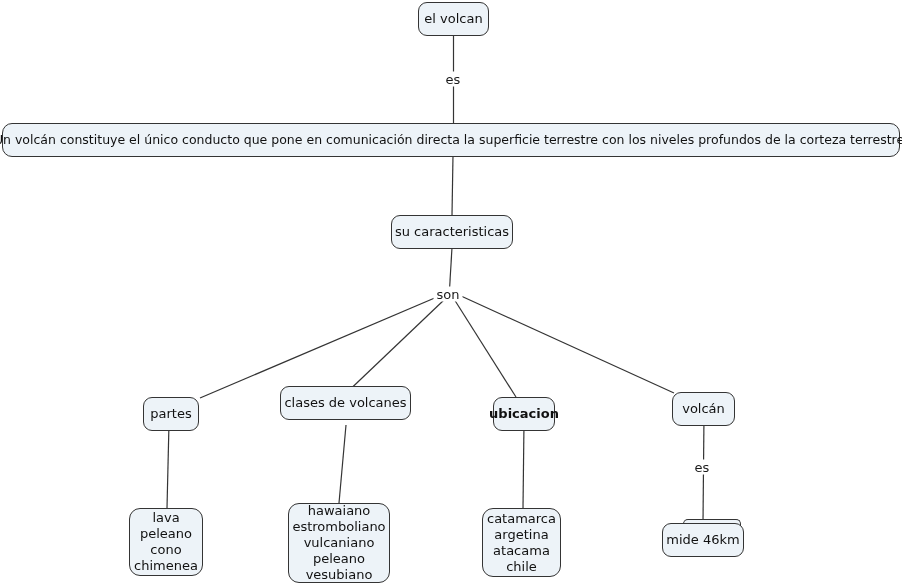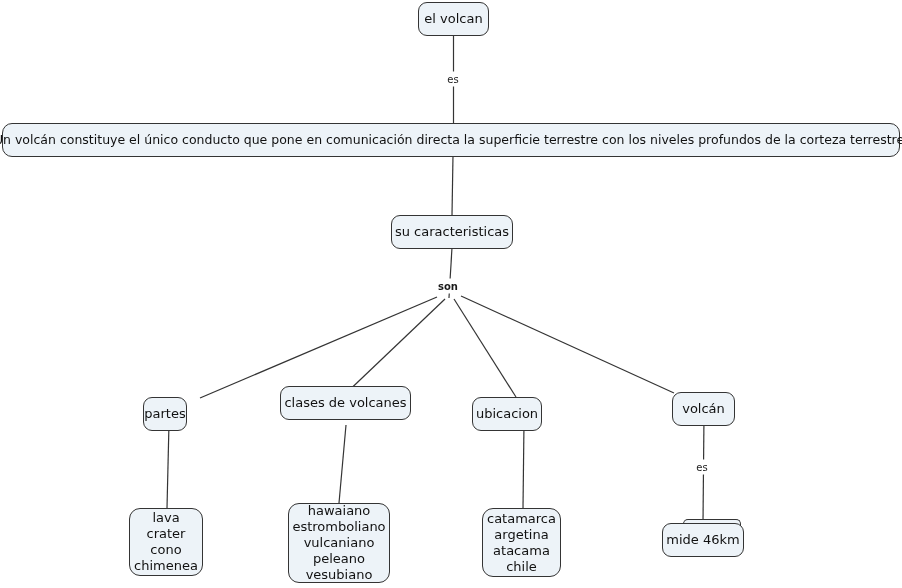--- a/index.html
+++ b/index.html
@@ -43,21 +43,21 @@
   }
   .node.wide {
     font-size: 12.5px;
     border-radius: 10px;
   }
   .link-label {
     position: absolute;
     transform: translate(-50%, -50%);
     background: #ffffff;
     color: #1a1a1a;
-    font-size: 10px;
+    font-size: 13px;
     line-height: 15px;
     padding: 0 3px;
     z-index: 3;
     white-space: nowrap;
   }
   .cap {
     position: absolute;
     left: 683px;
     top: 519px;
     width: 58px;
@@ -92,45 +92,45 @@
   </svg>
 
   <div class="cap"></div>
 
   <div class="node" style="left:418px; top:2px; width:71px; height:25px;">el volcan</div>
 
   <div class="node wide" style="left:2px; top:123px; width:898px; height:32px;">Un volcán constituye el único conducto que pone en comunicación directa la superficie terrestre con los niveles profundos de la corteza terrestre.</div>
 
   <div class="node" style="left:391px; top:215px; width:122px; height:26px;">su caracteristicas</div>
 
-  <div class="node" style="left:143px; top:397px; width:44px; height:26px;">partes</div>
+  <div class="node" style="left:143px; top:397px; width:56px; height:26px;">partes</div>
 
   <div class="node" style="left:280px; top:386px; width:131px; height:27px;">clases de volcanes</div>
 
-  <div class="node" style="left:472px; top:397px; width:70px; height:25px;">ubicacion</div>
+  <div class="node" style="left:493px; top:397px; width:62px; height:25px;font-weight:bold;">ubicacion</div>
 
   <div class="node" style="left:672px; top:392px; width:63px; height:24px;">volcán</div>
 
   <div class="node multiline" style="left:129px; top:508px; width:74px; height:68px;">lava
-crater
+peleano
 cono
 chimenea</div>
 
   <div class="node multiline" style="left:482px; top:508px; width:79px; height:69px;">catamarca
 argetina
 atacama
 chile</div>
 
   <div class="node multiline" style="left:288px; top:503px; width:102px; height:80px;">hawaiano
 estromboliano
 vulcaniano
 peleano
 vesubiano</div>
 
   <div class="node" style="left:662px; top:523px; width:82px; height:14px;">mide 46km</div>
 
   <div class="link-label" style="left:453px; top:79px;">es</div>
 
-  <div class="link-label" style="left:448px; top:286px;font-weight:bold;">son</div>
+  <div class="link-label" style="left:448px; top:294px;">son</div>
 
   <div class="link-label" style="left:702px; top:467px;">es</div>
 
 </div>
 
 </body></html>

